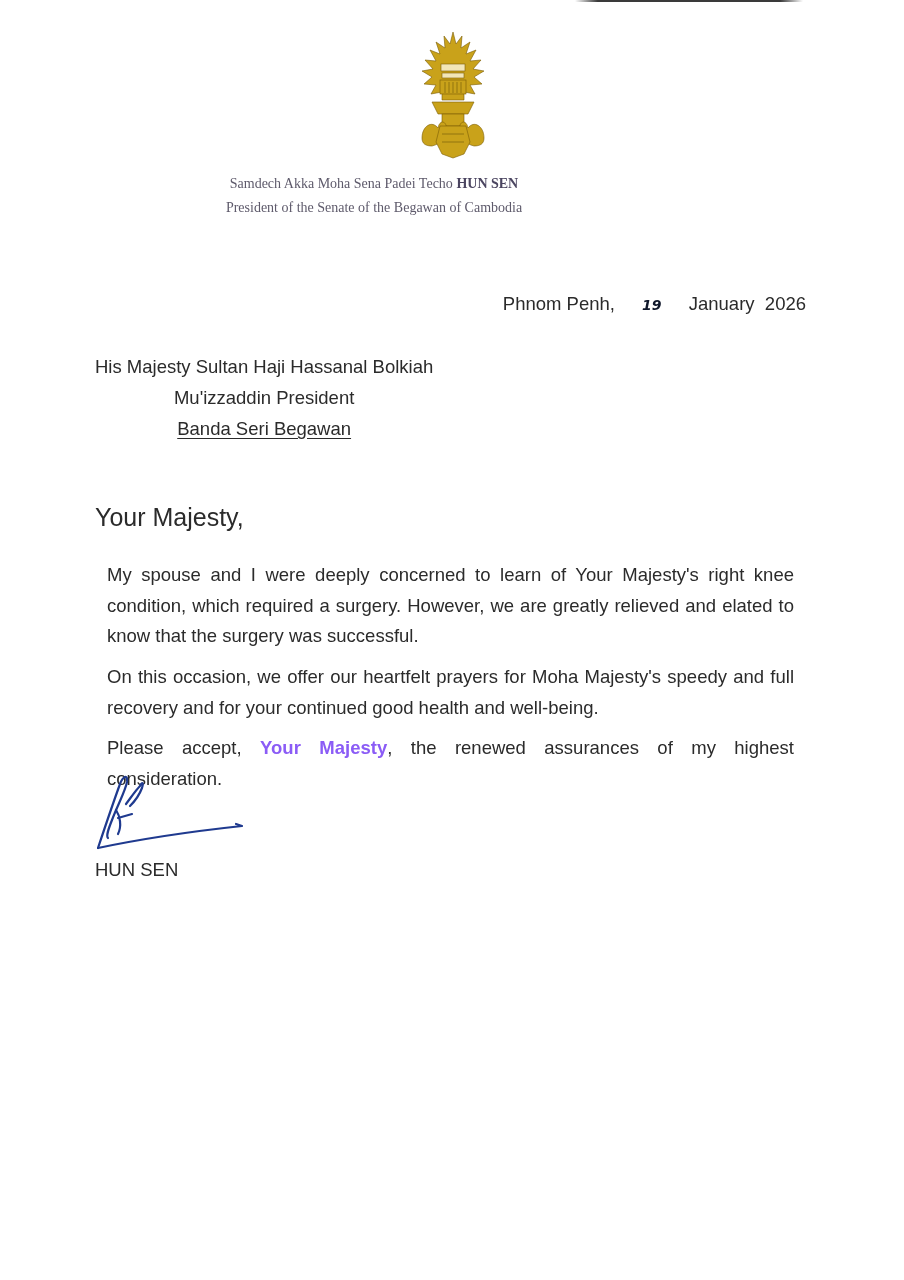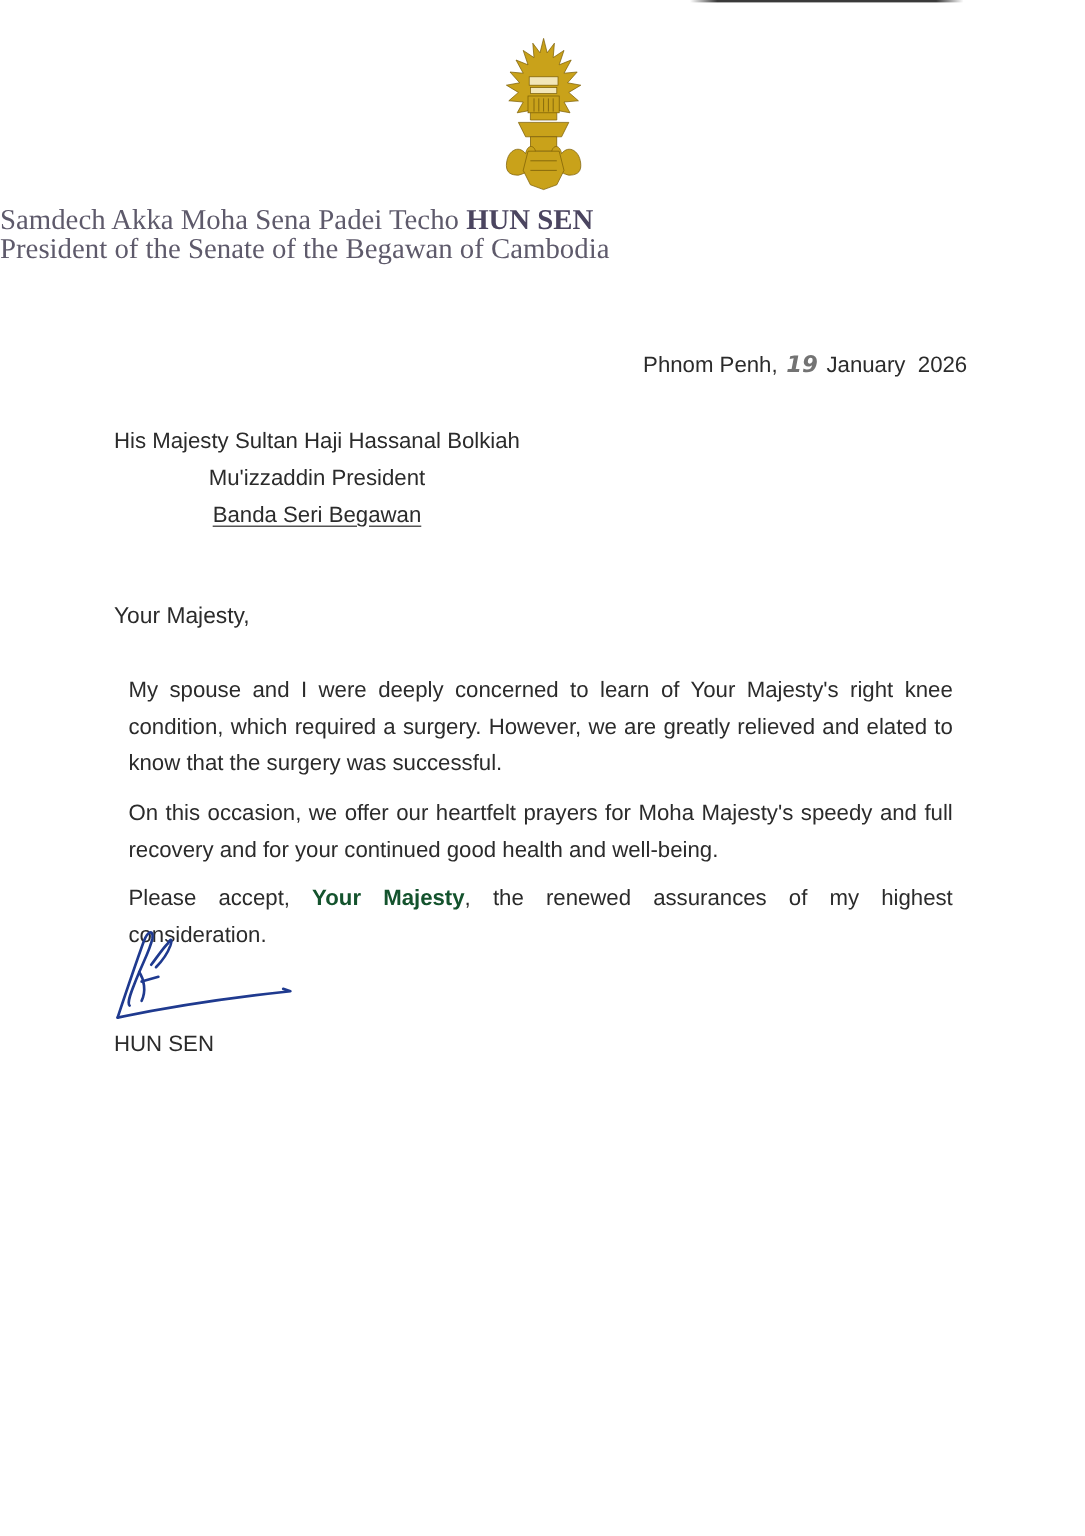--- a/index.html
+++ b/index.html
@@ -6,36 +6,36 @@
     body {
       width: 904px; height: 1280px; background: #ffffff; position: relative; overflow: hidden;
       font-family: "Liberation Sans", sans-serif; color: #2b2b2b;
     }
     .scan-edge {
       position: absolute; top: 0; left: 575px; width: 228px; height: 2px;
       background: linear-gradient(to right, rgba(60,60,60,0) 0%, #3a3a3a 10%, #3a3a3a 90%, rgba(60,60,60,0) 100%);
     }
     .emblem { position: absolute; left: 418px; top: 30px; width: 70px; height: 132px; }
     .letterhead {
-      position: absolute; top: 172px; left: 0; width: 748px; text-align: left;
-      font-family: "Liberation Serif", serif; color: #5e5a6b; font-size: 24px; line-height: 24px;
+      position: absolute; top: 172px; left: 0; width: 748px; text-align: center;
+      font-family: "Liberation Serif", serif; color: #5e5a6b; font-size: 14px; line-height: 24px;
     }
     .letterhead .lh-line { display: block; }
     .letterhead b { color: #4b4560; }
     .dateline {
       position: absolute; top: 293px; right: 98px; font-size: 18.5px; color: #2b2b2b; white-space: pre;
     }
     .dateline .handday {
       font-family: "DejaVu Sans", sans-serif; font-style: italic; font-weight: bold;
-      color: #737373; font-size: 19px; margin: 0 2px;
+      color: #0f172a; font-size: 14px; margin: 0 22px;
     }
     .addressee { position: absolute; top: 351px; left: 95px; font-size: 18.5px; line-height: 31px; }
     .addressee .addr-line { display: block; text-align: center; }
     .addressee .underline { text-decoration: underline; text-underline-offset: 3px; }
-    .salutation { position: absolute; top: 503px; left: 95px; font-size: 19px; }
+    .salutation { position: absolute; top: 503px; left: 95px; font-size: 25px; }
     .body-text { position: absolute; left: 95px; width: 711px; font-size: 18.5px; line-height: 30.5px; text-align: justify; }
     .p1 { top: 548px; }
     .p2 { top: 650px; }
     .p3 { top: 721px; }
     .body-text p { margin: 12px; }
     .signature { position: absolute; left: 96px; top: 770px; width: 152px; height: 80px; }
     .signer { position: absolute; top: 859px; left: 95px; font-size: 18.5px; }
   </style>
 </head>
 <body>
@@ -80,21 +80,21 @@
 
 <div class="salutation">Your Majesty,</div>
 
 <div class="body-text p1">
   <p>My spouse and I were deeply concerned to learn of Your Majesty's right knee condition, which required a surgery. However, we are greatly relieved and elated to know that the surgery was successful.</p>
 </div>
 <div class="body-text p2">
   <p>On this occasion, we offer our heartfelt prayers for Moha Majesty's speedy and full recovery and for your continued good health and well-being.</p>
 </div>
 <div class="body-text p3">
-  <p><span>Please accept, </span><span style="color:#14532d;font-weight:600">Your Majesty</span><span>, the renewed assurances of my highest consideration.</span></p>
+  <p><span>Please accept, </span><span style="color:#8b5cf6;font-weight:600">Your Majesty</span><span>, the renewed assurances of my highest consideration.</span></p>
 </div>
 
 <svg class="signature" viewBox="0 0 152 80">
   <g fill="none" stroke="#1f3a8f" stroke-width="2.2" stroke-linecap="round" stroke-linejoin="round">
     <path d="M2 78 C8 60 16 36 24 14 C27 6 32 4 31 12 C29 22 22 34 16 50 C12 60 10 66 12 68"></path>
     <path d="M20 40 C24 46 26 56 22 64"></path>
     <path d="M30 34 C36 26 40 20 44 16 C46 12 48 12 46 18 C43 26 38 32 34 36"></path>
     <path d="M22 48 L36 44"></path>
     <path d="M2 78 C40 70 90 62 146 56 L140 54"></path>
   </g>

